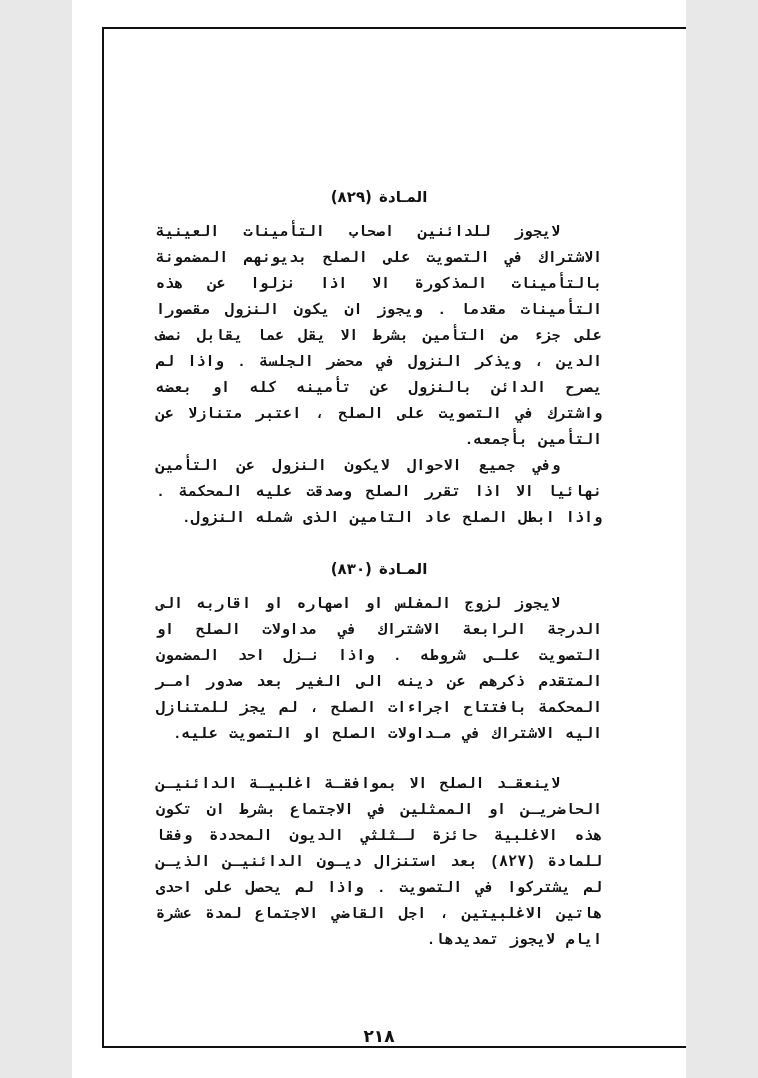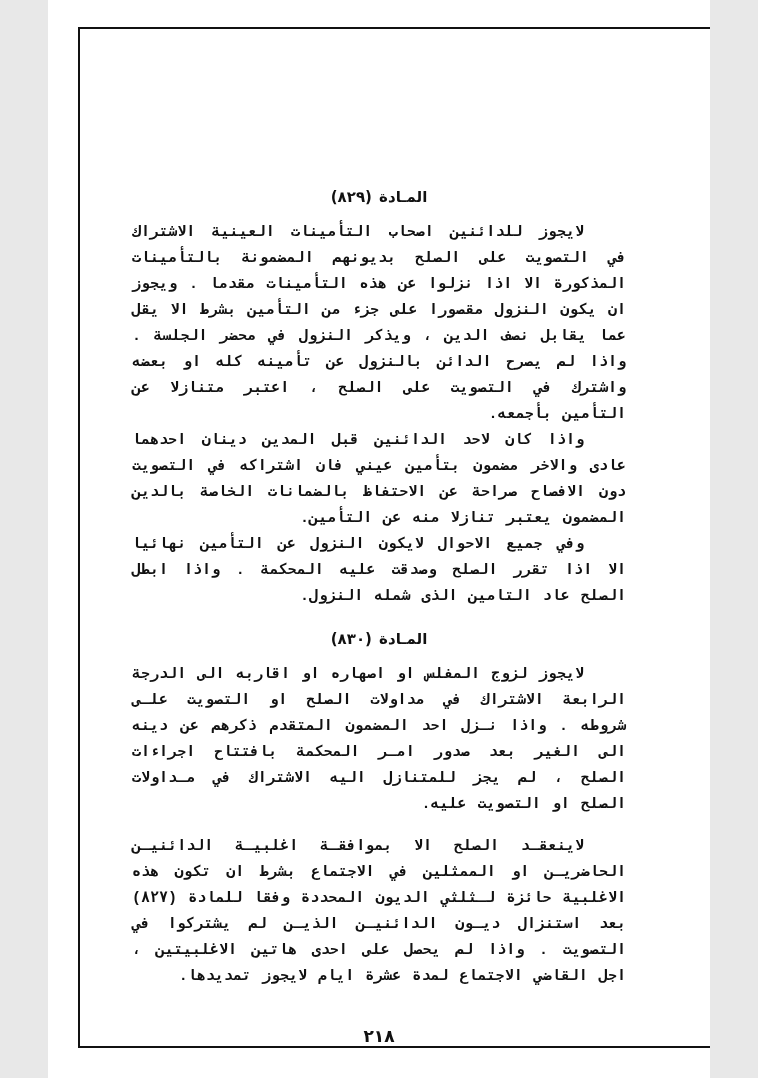--- a/index.html
+++ b/index.html
@@ -2,21 +2,21 @@
 <html lang="ar"><head>
 <meta charset="utf-8">
 <style>
   html, body {
     margin: 0;
     padding: 0;
     background: #e8e8e8;
   }
   .page {
     position: relative;
-    width: 662px;
+    width: 614px;
     height: 1078px;
     margin: 0 auto;
     background: #ffffff;
     overflow: hidden;
     font-family: "DejaVu Sans", sans-serif;
     color: #111;
   }
   .frame {
     position: absolute;
     top: 27px;
@@ -40,21 +40,21 @@
     word-spacing: 2px;
   }
   .article-heading {
     text-align: center;
     font-size: 15px;
     font-weight: 700;
     margin: 0 0 10px 0;
     letter-spacing: 1px;
   }
   .article + .article {
-    margin-top: 16px;
+    margin-top: 24px;
   }
   .article p {
     margin: 0;
     text-indent: 42px;
     font-family: Liberation Mono, monospace;
   }
   .page-number {
     position: absolute;
     bottom: 32px;
     left: 0;
@@ -69,21 +69,20 @@
 <body>
 
 <div class="page">
   <div class="frame"></div>
 
   <main class="content">
 
     <section class="article">
       <h2 class="article-heading">المـادة (٨٢٩)</h2>
       <p>لايجوز للدائنين اصحاب التأمينات العينية الاشتراك في التصويت على الصلح بديونهم المضمونة بالتأمينات المذكورة الا اذا نزلوا عن هذه التأمينات مقدما . ويجوز ان يكون النزول مقصورا على جزء من التأمين بشرط الا يقل عما يقابل نصف الدين ، ويذكر النزول في محضر الجلسة . واذا لم يصرح الدائن بالنزول عن تأمينه كله او بعضه واشترك في التصويت على الصلح ، اعتبر متنازلا عن التأمين بأجمعه.</p>
-      <p>واذا كان لاحد الدائنين قبل المدين دينان احدهما عادى والاخر مضمون بتأمين عيني فان اشتراكه في التصويت دون الافصاح صراحة عن الاحتفاظ بالضمانات الخاصة بالدين المضمون يعتبر تنازلا منه عن التأمين.</p>
       <p>وفي جميع الاحوال لايكون النزول عن التأمين نهائيا الا اذا تقرر الصلح وصدقت عليه المحكمة . واذا ابطل الصلح عاد التامين الذى شمله النزول.</p>
     </section>
 
     <section class="article">
       <h2 class="article-heading">المـادة (٨٣٠)</h2>
       <p>لايجوز لزوج المفلس او اصهاره او اقاربه الى الدرجة الرابعة الاشتراك في مداولات الصلح او التصويت علـى شروطه . واذا نـزل احد المضمون المتقدم ذكرهم عن دينه الى الغير بعد صدور امـر المحكمة بافتتاح اجراءات الصلح ، لم يجز للمتنازل اليه الاشتراك في مـداولات الصلح او التصويت عليه.</p>
     </section>
 
     <section class="article">
       <p>لاينعقـد الصلح الا بموافقـة اغلبيـة الدائنيـن الحاضريـن او الممثلين في الاجتماع بشرط ان تكون هذه الاغلبية حائزة لـثلثي الديون المحددة وفقا للمادة (٨٢٧) بعد استنزال ديـون الدائنيـن الذيـن لم يشتركوا في التصويت . واذا لم يحصل على احدى هاتين الاغلبيتين ، اجل القاضي الاجتماع لمدة عشرة ايام لايجوز تمديدها.</p>

